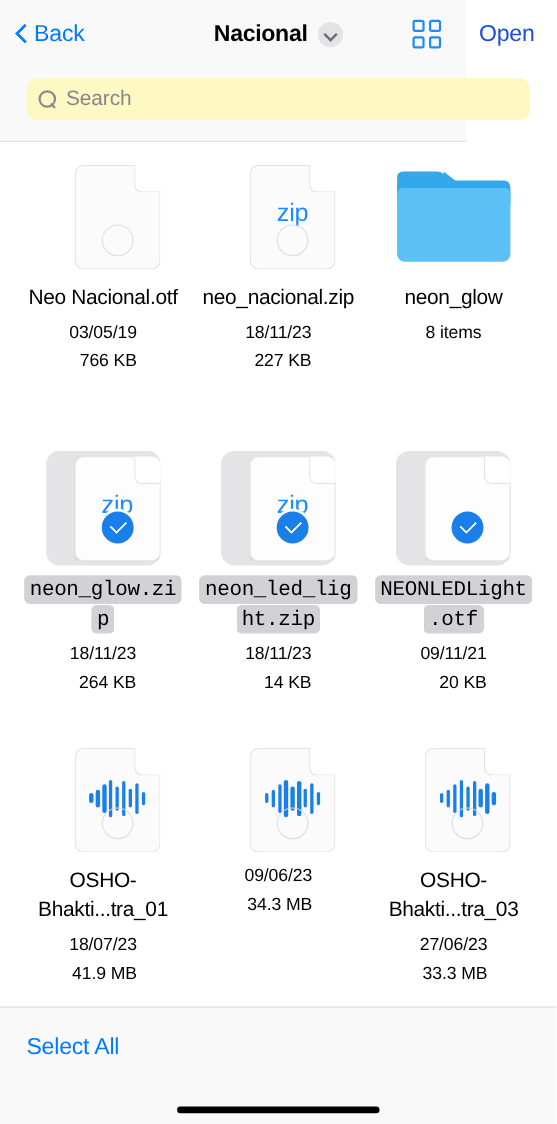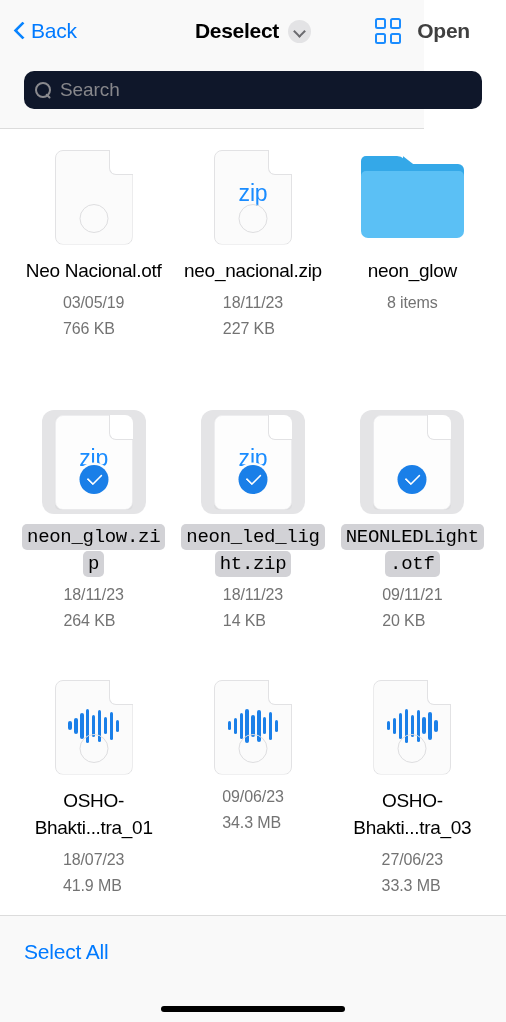--- a/index.html
+++ b/index.html
@@ -111,36 +111,36 @@
   }
   .grid-icon span {
     display: block;
     width: 11px; height: 11px;
     border: 2.5px solid #1a8cff;
     border-radius: 2.5px;
   }
 
   .open-btn {
     position: absolute;
-    right: 36px;
+    right: 20px;
     font-size: 21px;
-    color: #404040;
-    font-weight: 700;
+    color: #1d4ed8;
+    font-weight: 400;
     letter-spacing: -0.2px;
     cursor: pointer;
   }
 
   
   .search-bar {
     position: absolute;
     top: 71px;
     left: 24px;
     width: 458px;
     height: 38px;
-    background: #0f172a;
+    background: #fef9c3;
     border-radius: 10px;
     display: flex;
     align-items: center;
     padding-left: 11px;
     cursor: text;
   }
   .search-icon {
     width: 17px; height: 17px;
     position: relative;
     flex: none;
@@ -195,21 +195,21 @@
     height: 265px;
     cursor: pointer;
   }
 
   
   .icon-stage {
     width: 104px;
     height: 104px;
     display: flex;
     align-items: center;
-    justify-content: center;
+    justify-content: flex-end;
     border-radius: 12px;
     position: relative;
     flex: none;
   }
   .cell.selected .icon-stage {
     background: #e4e4e6;
   }
 
   
   .doc {
@@ -357,24 +357,24 @@
     background: #d2d2d6;
     border-radius: 5px;
     padding: 2px 5px;
     box-decoration-break: clone;
     font-family: Liberation Mono, monospace;
     -webkit-box-decoration-break: clone;
   }
   .meta {
     margin-top: 5px;
     font-size: 16px;
-    color: #737373;
+    color: #000000;
     line-height: 26px;
     letter-spacing: -0.1px;
-    text-align: left;
+    text-align: right;
   }
   .meta div { white-space: nowrap; }
 
   
   .bottom-bar {
     position: absolute;
     left: 0;
     top: 915px;
     width: 506px;
     height: 107px;
@@ -409,21 +409,21 @@
 <div class="header">
 
   <div class="navbar">
 
     <div class="back-btn">
       <span class="chev-left"></span>
       <span class="back-label">Back</span>
     </div>
 
     <div class="title-wrap">
-      <span class="nav-title">Deselect</span>
+      <span class="nav-title">Nacional</span>
       <span class="title-chevron"></span>
     </div>
 
     <div class="grid-icon">
       <span></span>
       <span></span>
       <span></span>
       <span></span>
     </div>
 

